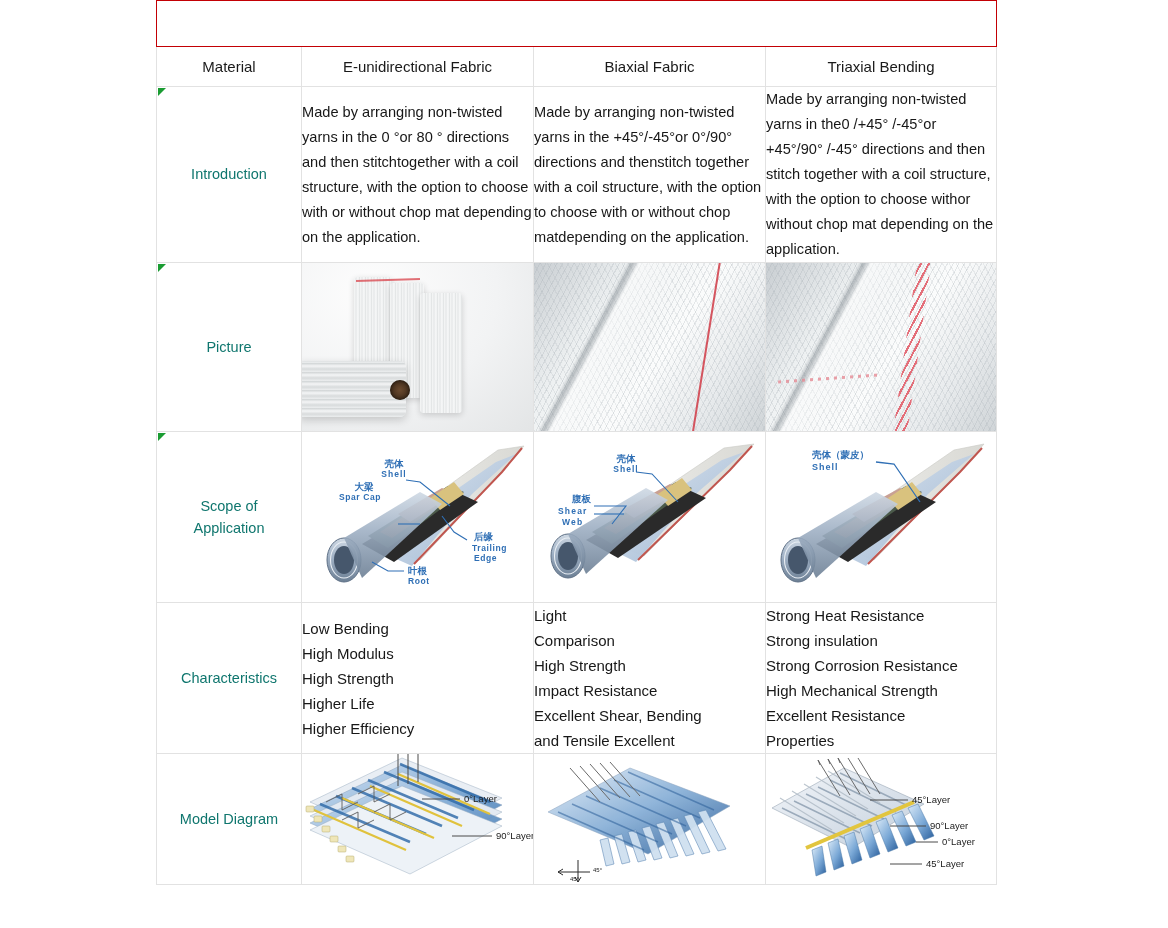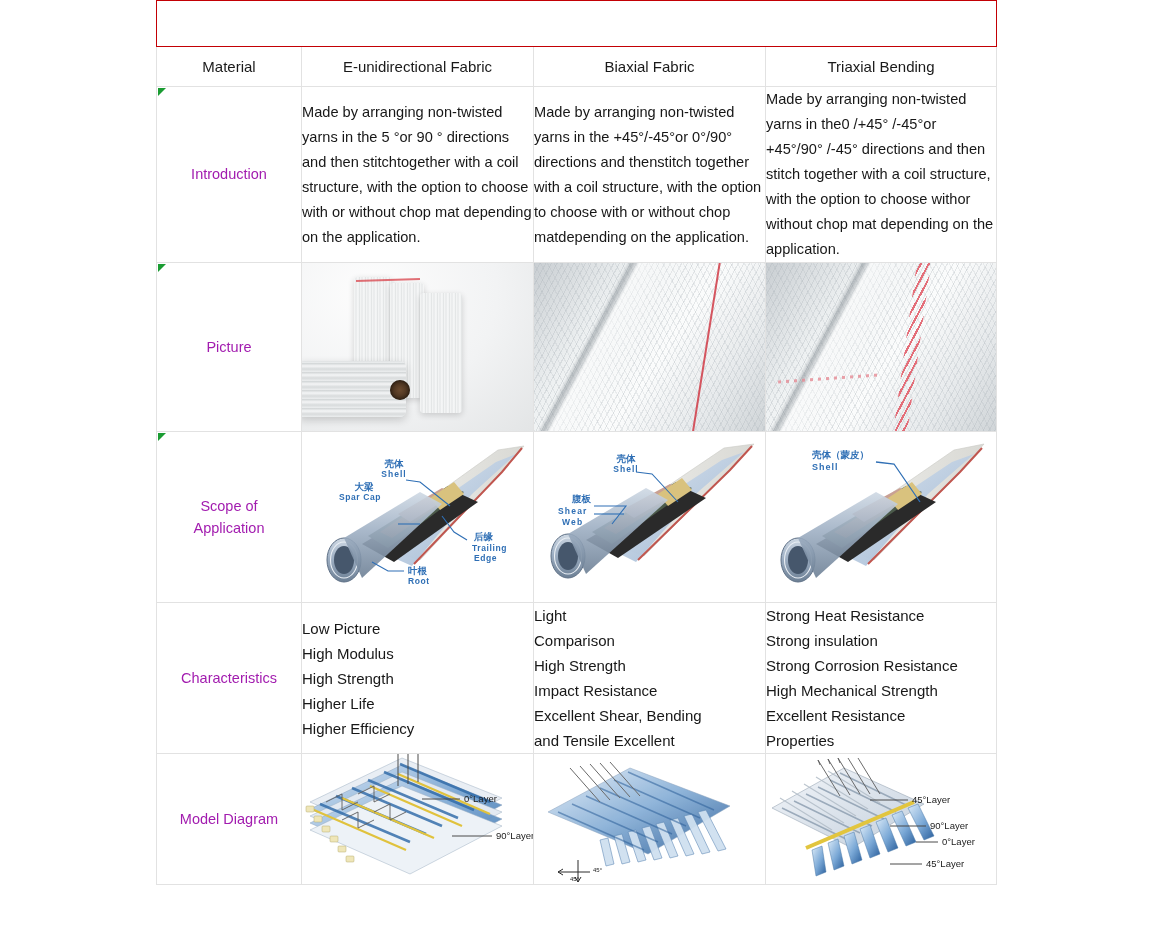--- a/index.html
+++ b/index.html
@@ -50,21 +50,21 @@
     height:39px;
     text-align:center;
     font-size:15px;
     color:#1a1a1a;
   }
 
   
   .rowlabel{
     text-align:center;
     font-size:14.5px;
-    color:#a21caf;
+    color:#0f766e;
     line-height:1.55;
   }
 
   
   .gm{position:relative;}
   .gm::before{
     content:"";
     position:absolute;left:1px;top:1px;
     width:0;height:0;
     border-left:8px solid #1a9c32;
@@ -188,21 +188,21 @@
     <tr>
       <td class="hdr">Material</td>
       <td class="hdr">E-unidirectional Fabric</td>
       <td class="hdr">Biaxial Fabric</td>
       <td class="hdr">Triaxial Bending</td>
     </tr>
 
     <tr>
       <td class="rowlabel gm">Introduction</td>
       <td class="intro">
-        <p>Made by arranging non-twisted yarns in the 5 °or 90 ° directions and then stitchtogether with a coil structure, with the option to choose with or without chop mat depending on the application.</p>
+        <p>Made by arranging non-twisted yarns in the 0 °or 80 ° directions and then stitchtogether with a coil structure, with the option to choose with or without chop mat depending on the application.</p>
       </td>
       <td class="intro">
         <p>Made by arranging non-twisted yarns in the +45°/-45°or 0°/90° directions and thenstitch together with a coil structure, with the option to choose with or without chop matdepending on the application.</p>
       </td>
       <td class="intro">
         <p>Made by arranging non-twisted yarns in the0 /+45° /-45°or +45°/90° /-45° directions and then stitch together with a coil structure, with the option to choose withor without chop mat depending on the application.</p>
       </td>
     </tr>
 
     <tr>
@@ -380,21 +380,21 @@
             <text x="46" y="26" font-size="9.5">壳体（蒙皮）</text>
             <text x="46" y="38" font-size="9" letter-spacing="1">Shell</text>
           </g>
         </svg>
       </td>
     </tr>
 
     <tr>
       <td class="rowlabel">Characteristics</td>
       <td class="chars">
-        <div>Low Picture</div>
+        <div>Low Bending</div>
         <div>High Modulus</div>
         <div>High Strength</div>
         <div>Higher Life</div>
         <div>Higher Efficiency</div>
       </td>
       <td class="chars">
         <div>Light</div>
         <div>Comparison</div>
         <div>High Strength</div>
         <div>Impact Resistance</div>

